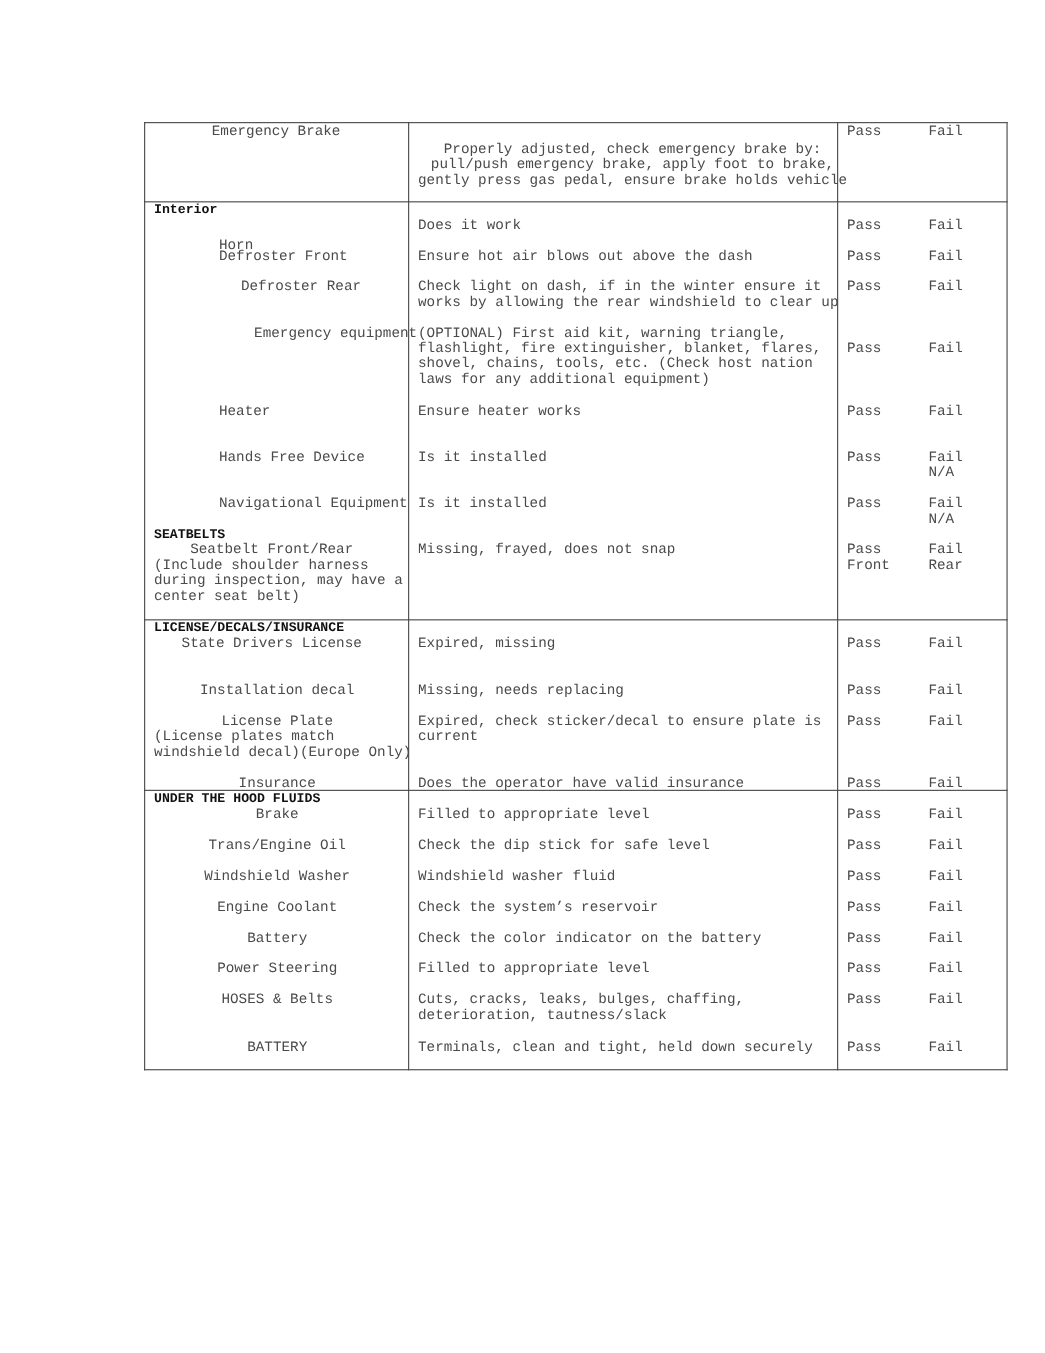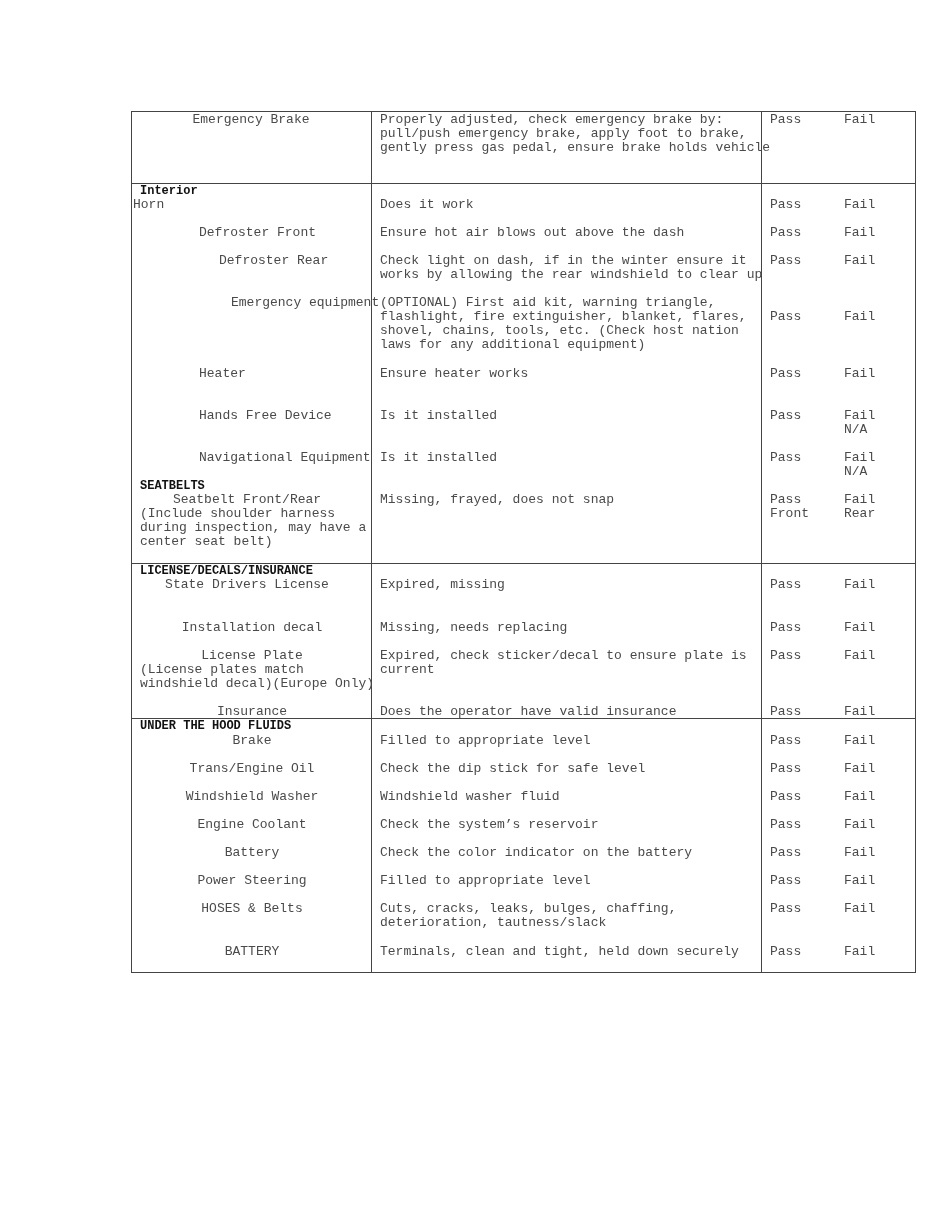--- a/index.html
+++ b/index.html
@@ -25,31 +25,31 @@
   <div class="hline" style="left:131px;top:563px;width:785px;"></div>
   <div class="hline" style="left:131px;top:718px;width:785px;"></div>
   <div class="hline" style="left:131px;top:972px;width:785px;"></div>
   <div class="vline" style="left:131px;top:111px;height:862px;"></div>
   <div class="vline" style="left:371px;top:111px;height:862px;"></div>
   <div class="vline" style="left:761px;top:111px;height:862px;"></div>
   <div class="vline" style="left:915px;top:111px;height:862px;"></div>
 
   <div>
     <div class="item c" style="top:113px;">Emergency Brake</div>
-    <div class="desc" style="top:113px;">Properly adjusted, check emergency brake by:
+    <div class="desc" style="top:129px;text-align:center;">Properly adjusted, check emergency brake by:
 pull/push emergency brake, apply foot to brake,
 gently press gas pedal, ensure brake holds vehicle</div>
     <div class="pass" style="top:113px;">Pass</div>
     <div class="fail" style="top:113px;">Fail</div>
   </div>
 
   <div class="hdr" style="left:140px;top:184px;">Interior</div>
 
   <div>
-    <div class="item" style="top:198px;">Horn</div>
+    <div class="item" style="top:216px;padding-left:66px;">Horn</div>
     <div class="desc" style="top:198px;">Does it work</div>
     <div class="pass" style="top:198px;">Pass</div>
     <div class="fail" style="top:198px;">Fail</div>
   </div>
 
   <div>
     <div class="item" style="top:226px;padding-left:66px;">Defroster Front</div>
     <div class="desc" style="top:226px;">Ensure hot air blows out above the dash</div>
     <div class="pass" style="top:226px;">Pass</div>
     <div class="fail" style="top:226px;">Fail</div>

